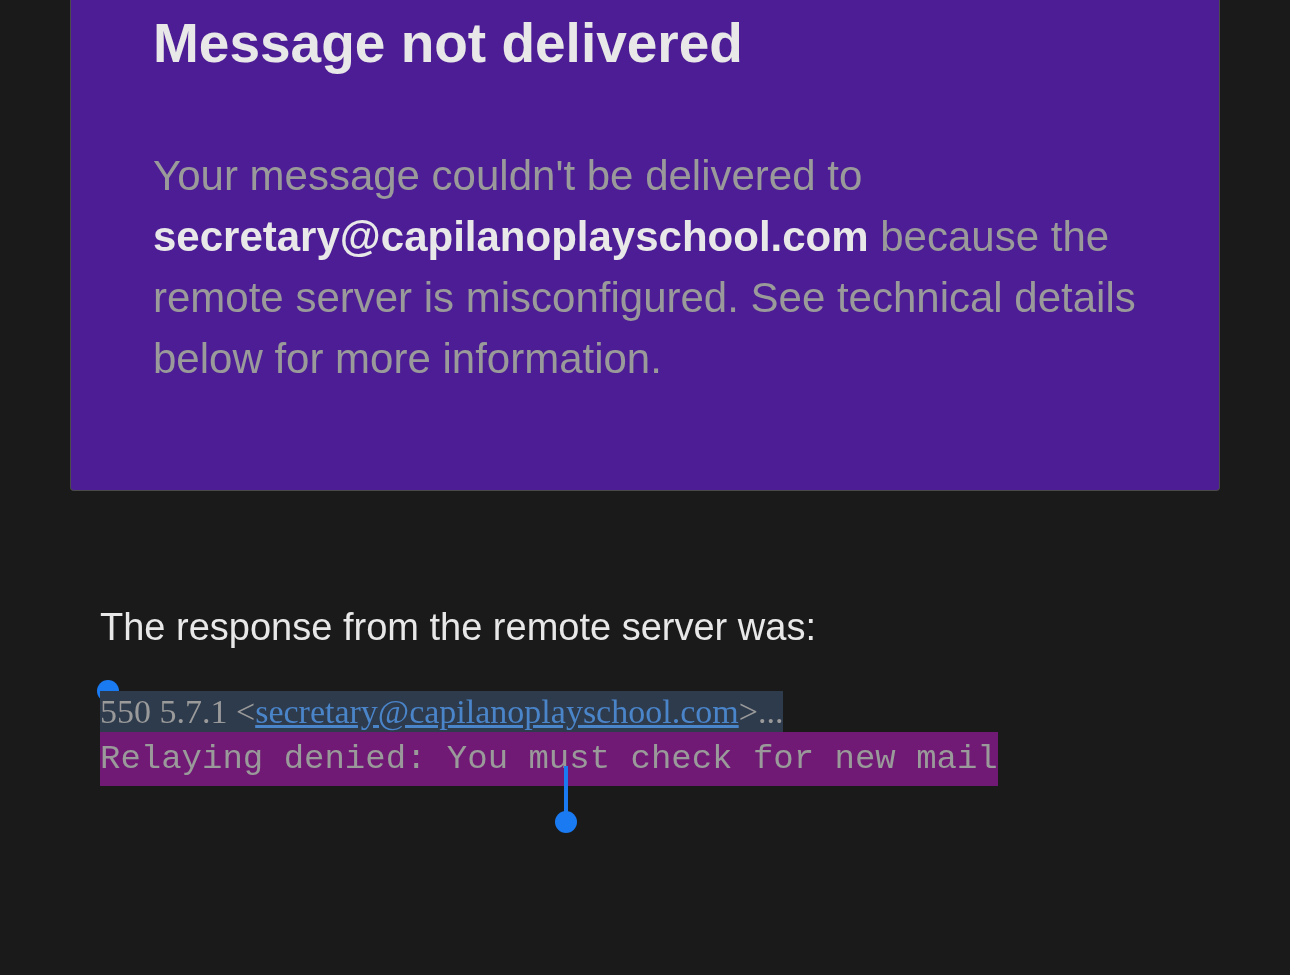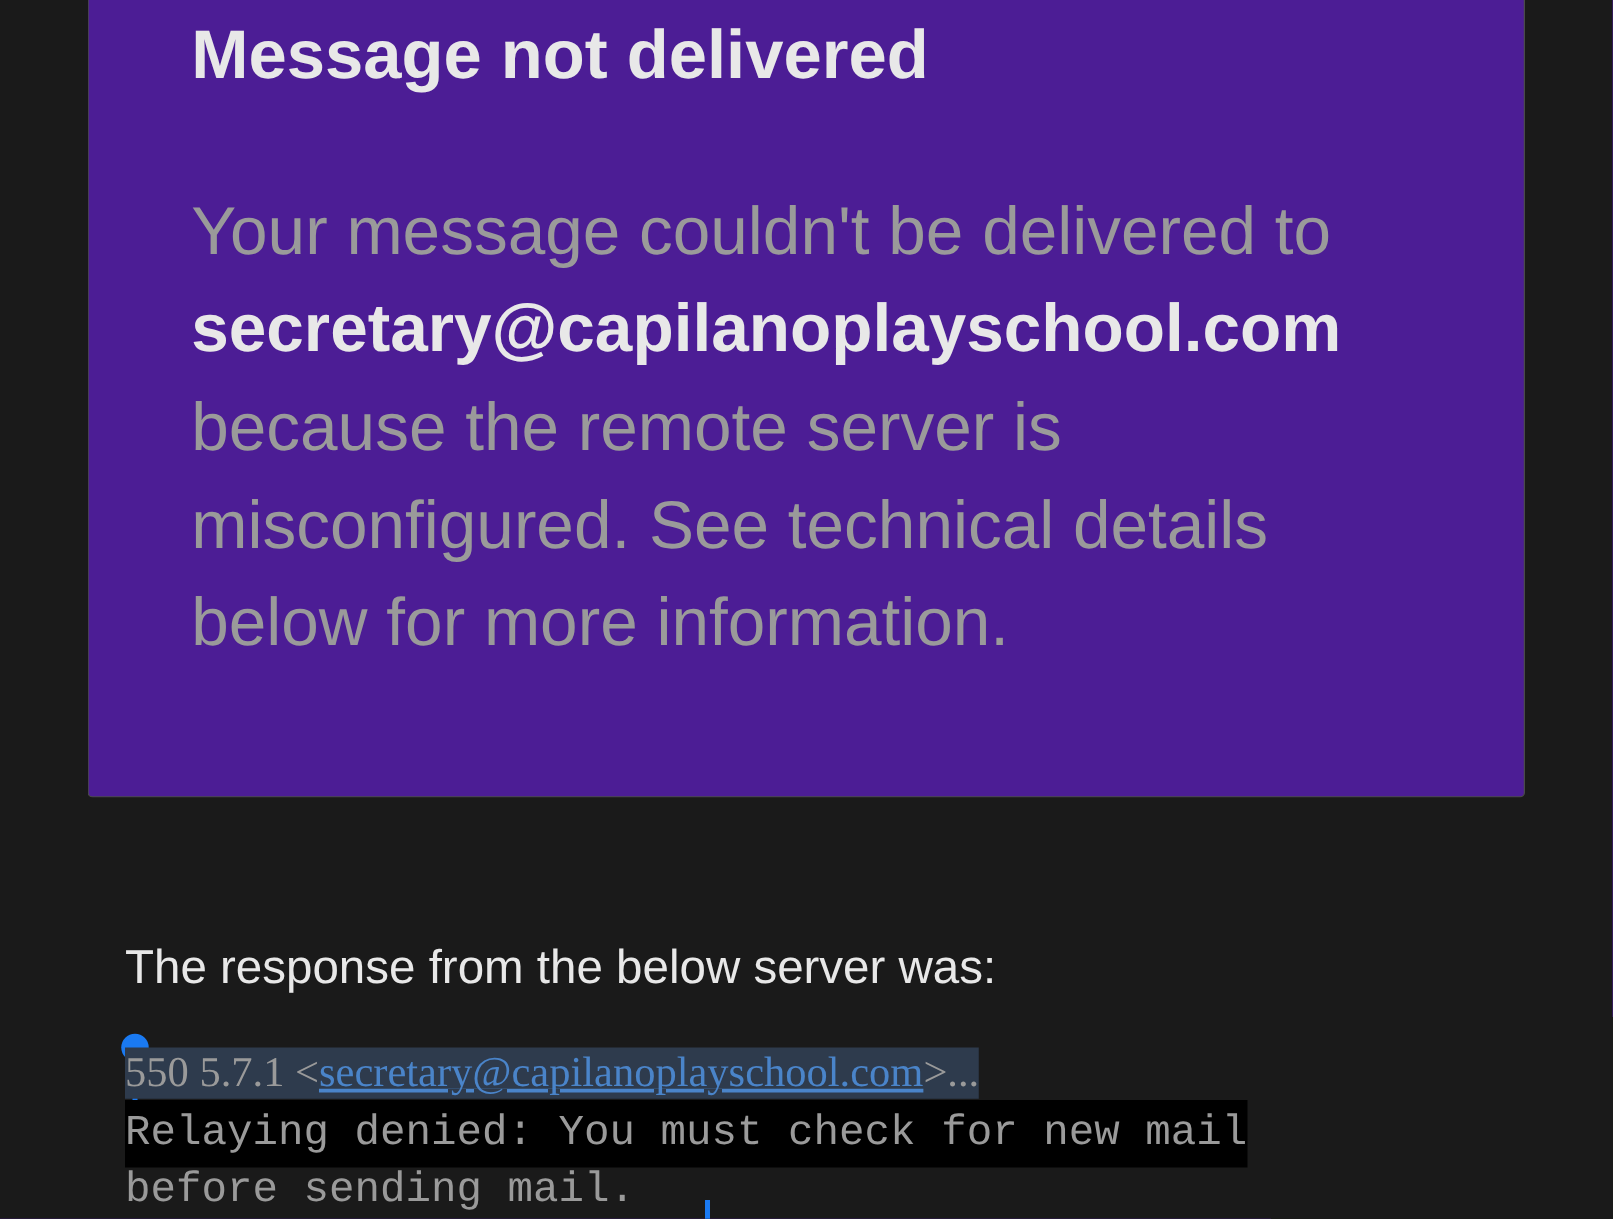--- a/index.html
+++ b/index.html
@@ -25,21 +25,21 @@
     }
     .title {
       font-size: 55px;
       font-weight: 700;
       color: #e8e8e8;
       line-height: 1.2;
       margin-bottom: 70px;
       padding-top: 10px;
     }
     .body-text {
-      font-size: 54px;
+      font-size: 42px;
       line-height: 1.45;
       color: #9a9a9a;
     }
     .recipient-email {
       font-weight: 700;
       color: #e8e8e8;
     }
     .tech-section {
       padding: 115px 30px 0 30px;
     }
@@ -95,21 +95,21 @@
       background-color: #2e3b4d;
       display: inline;
       padding: 2px 0;
       font-family: Liberation Serif, serif;
     }
     .code-link {
       color: #4a84c9;
       text-decoration: underline;
     }
     .sel-line2 {
-      background-color: #000000;
+      background-color: #701a75;
       display: inline;
       padding: 8px 0;
     }
     .code-line {
       display: block;
       white-space: nowrap;
     }
     .last-line {
       display: block;
     }
@@ -118,26 +118,25 @@
 <body>
 
 <div class="message-card">
   <h1 class="title">Message not delivered</h1>
   <p class="body-text">
     <span>Your message couldn't be delivered to </span><span class="recipient-email">secretary@capilanoplayschool.com</span><span> because the remote server is misconfigured. See technical details below for more information.</span>
   </p>
 </div>
 
 <div class="tech-section">
-  <p class="response-label">The response from the below server was:</p>
+  <p class="response-label">The response from the remote server was:</p>
 
   <div class="selection-wrapper">
     <div class="handle handle-start"></div>
 
     <div class="code-block">
       <span class="code-line"><span class="sel-line1"><span>550 5.7.1 &lt;</span><a class="code-link">secretary@capilanoplayschool.com</a><span>&gt;... </span></span></span>
       <span class="code-line"><span class="sel-line2">Relaying denied: You must check for new mail </span></span>
-      <span class="last-line">before sending mail.</span>
     </div>
 
     <div class="handle handle-end"></div>
   </div>
 </div>
 
 </body></html>

